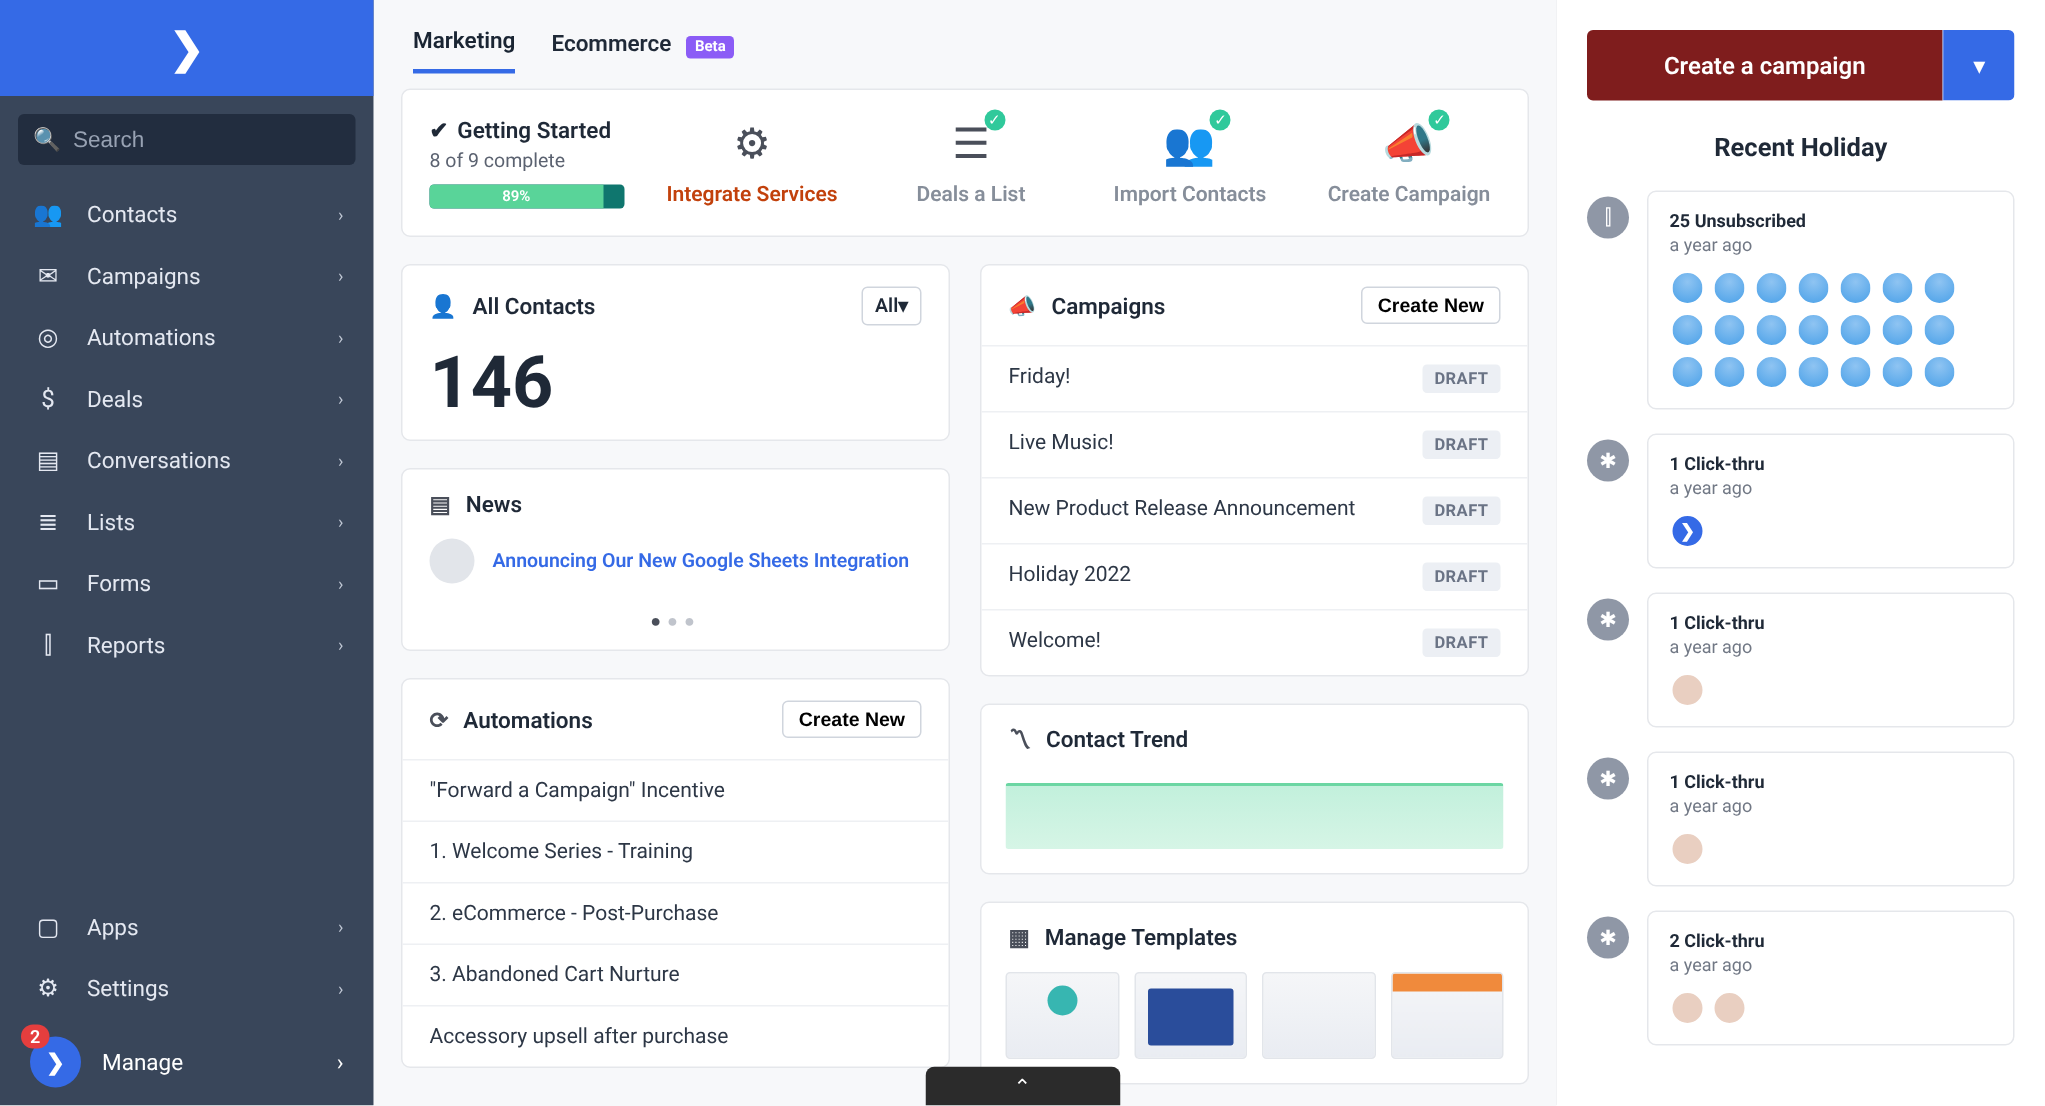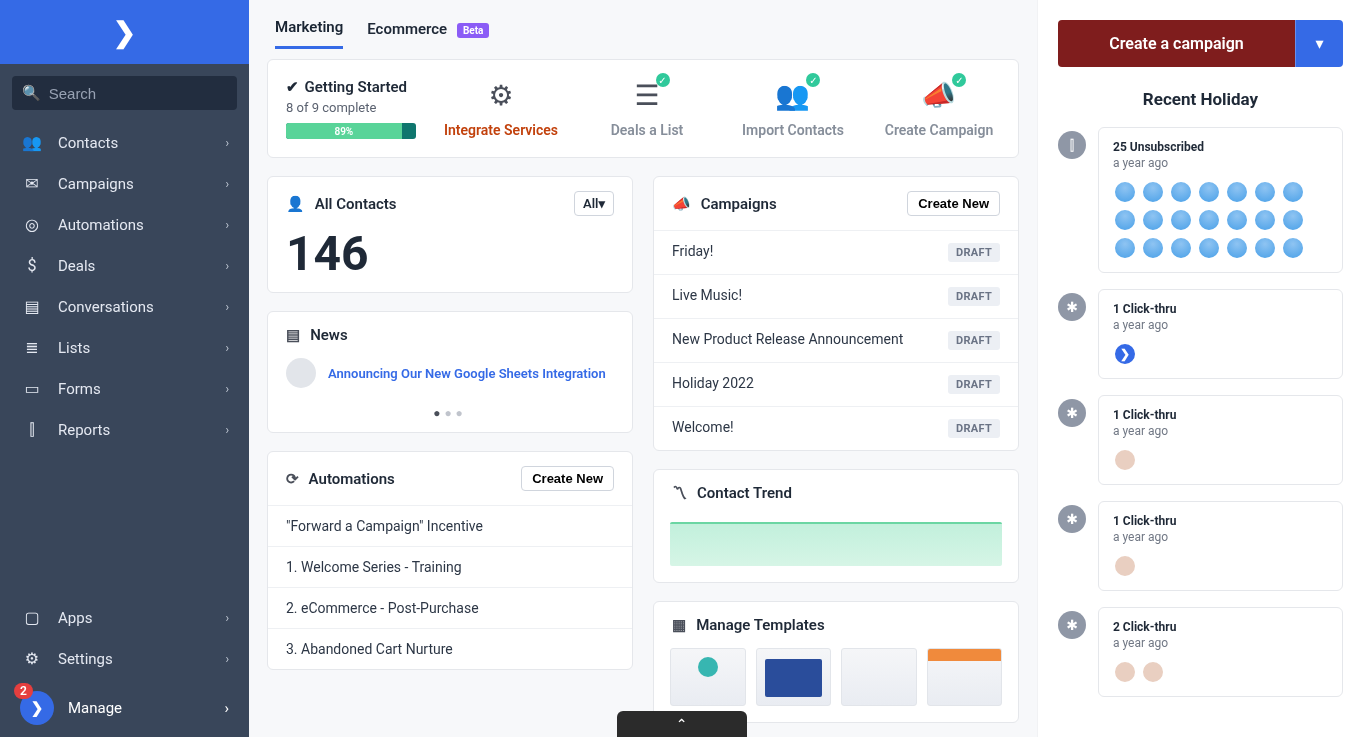--- a/index.html
+++ b/index.html
@@ -235,20 +235,23 @@
             </div>
           <div class="list-row">
               <span>1. Welcome Series - Training</span>
             </div>
           <div class="list-row">
               <span>2. eCommerce - Post-Purchase</span>
             </div>
           <div class="list-row">
               <span>3. Abandoned Cart Nurture</span>
             </div>
+          <div class="list-row">
+              <span>Accessory upsell after purchase</span>
+            </div>
         </div>
       </div>
 
       <div class="col">
 
         <div class="card">
           <div class="card-head">
             <span class="headicon">📣</span>
             <span>Campaigns</span>
             <span class="spacer"></span>

